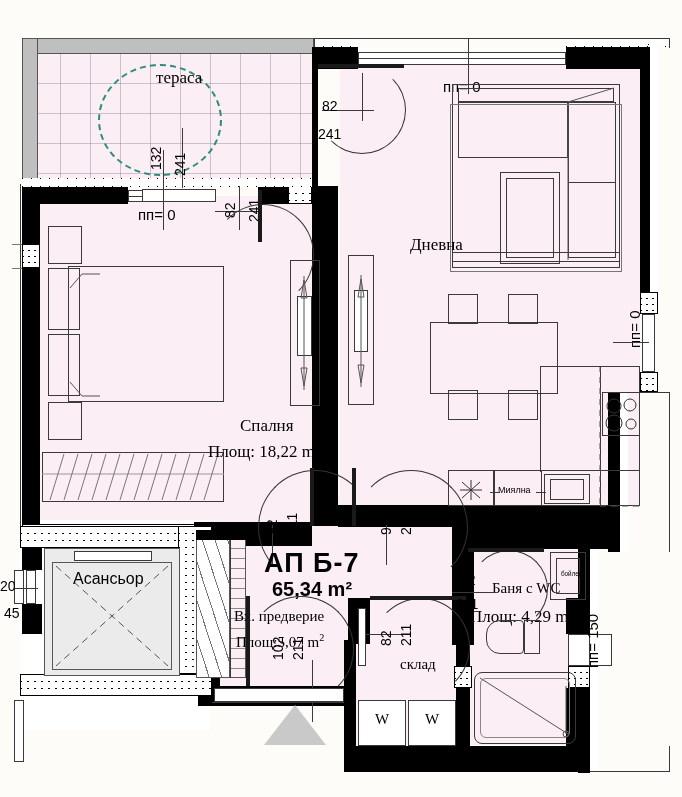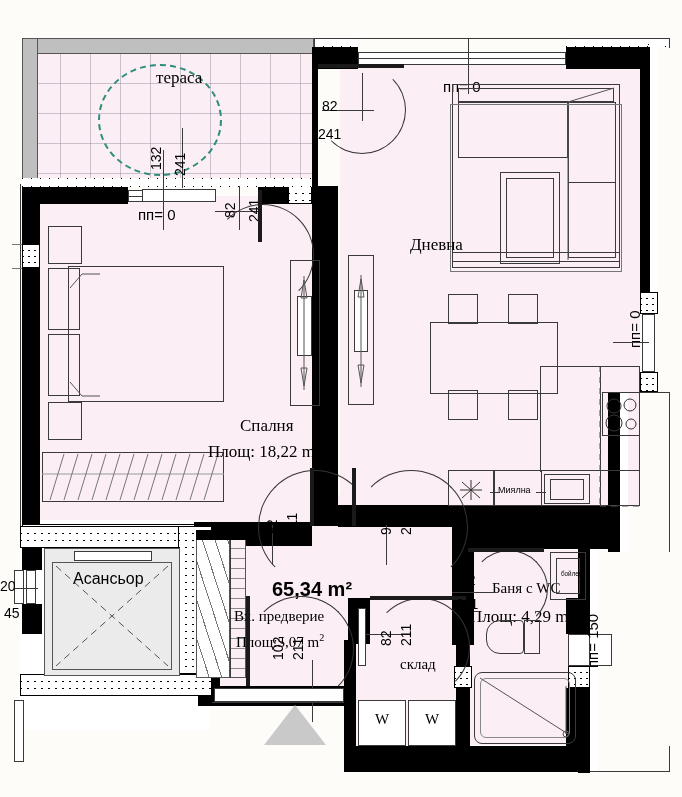--- a/index.html
+++ b/index.html
@@ -325,20 +325,21 @@
   <div class="line" style="left:272px;top:525px;width:1px;height:40px;"></div>
   <div class="t dimv" style="left:264px;top:535px;">92</div>
   <div class="t dimv" style="left:284px;top:535px;">211</div>
 
   <div class="arc" style="left:354px;top:470px;width:112px;height:112px;border-color:transparent;border-top-color:#333;border-right-color:#333;"></div>
   <div class="leaf" style="left:352px;top:468px;width:4px;height:58px;"></div>
   <div class="line" style="left:386px;top:525px;width:1px;height:40px;"></div>
   <div class="t dimv" style="left:378px;top:535px;">92</div>
   <div class="t dimv" style="left:398px;top:535px;">211</div>
 
+  <div class="t apt-t" style="left:264px;top:548px;">АП Б-7</div>
   <div class="t apt-a" style="left:272px;top:578px;"><span>65,34 m²</span></div>
 
   <div class="t lbl-s" style="left:234px;top:608px;">Вх. предверие</div>
   <div class="t lbl-s" style="left:236px;top:632px;"><span>Площ:5,07 m</span><span class="sup">2</span></div>
   <div class="arc" style="left:248px;top:596px;width:104px;height:104px;border-color:transparent;border-top-color:#333;border-right-color:#333;"></div>
   <div class="leaf" style="left:246px;top:596px;width:4px;height:90px;"></div>
 
   <div class="line" style="left:212px;top:702px;width:132px;height:1px;"></div>
   <div class="line" style="left:312px;top:660px;width:1px;height:62px;"></div>
   <div class="t dimv" style="left:270px;top:660px;">102</div>

